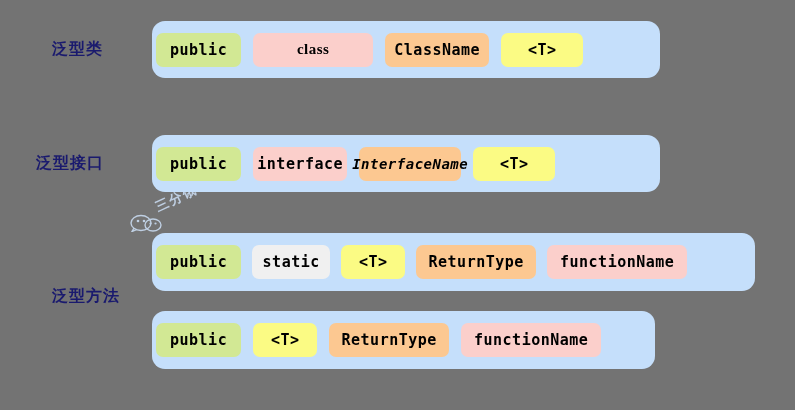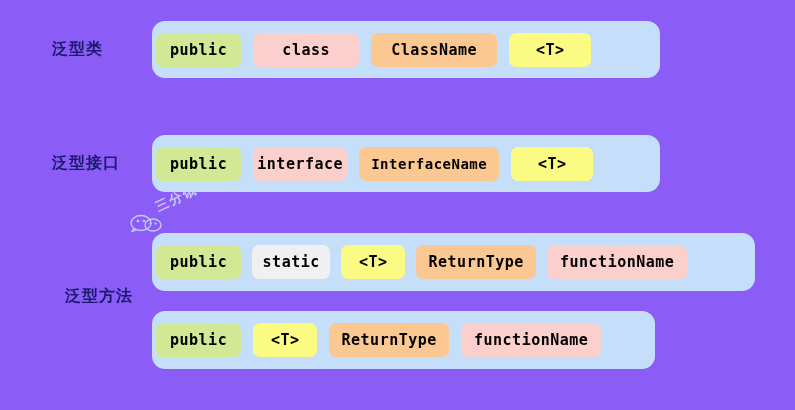--- a/index.html
+++ b/index.html
@@ -4,21 +4,21 @@
 <style>
   html, body {
     margin: 0;
     padding: 0;
     background: #ffffff;
   }
   #page {
     position: relative;
     width: 795px;
     height: 410px;
-    background: #8b5cf6;
+    background: #737373;
     overflow: hidden;
     font-family: "DejaVu Sans Mono", monospace;
   }
 
   
   .row-label {
     position: absolute;
     font-family: "DejaVu Serif", serif;
     font-weight: bold;
     font-size: 16px;
@@ -88,48 +88,48 @@
     height: 20px;
   }
 </style>
 </head>
 <body>
 
 <div id="page">
 
   <div class="row-label" style="left:52px; top:39px;">泛型类</div>
 
-  <div class="row-label" style="left:52px; top:153px;">泛型接口</div>
+  <div class="row-label" style="left:36px; top:153px;">泛型接口</div>
 
-  <div class="row-label" style="left:65px; top:286px;">泛型方法</div>
+  <div class="row-label" style="left:52px; top:286px;">泛型方法</div>
 
   <div class="watermark" style="left:130px; top:198px; width:96px; height:36px;">
     <svg class="wm-logo" viewBox="0 0 34 20">
       <ellipse cx="11" cy="11" rx="10" ry="7.5" fill="none" stroke="#cde0f7" stroke-width="1.4"></ellipse>
       <path d="M4 16 L2 19.5 L6.5 17.6" fill="none" stroke="#cde0f7" stroke-width="1.4"></path>
       <circle cx="8" cy="9" r="1.3" fill="#cde0f7"></circle>
       <circle cx="14" cy="9" r="1.3" fill="#cde0f7"></circle>
       <ellipse cx="23" cy="13" rx="8" ry="6" fill="none" stroke="#cde0f7" stroke-width="1.4"></ellipse>
       <circle cx="20.5" cy="11.5" r="1.1" fill="#cde0f7"></circle>
       <circle cx="25.5" cy="11.5" r="1.1" fill="#cde0f7"></circle>
     </svg>
     <div class="wm-text">三分饿</div>
   </div>
 
   <div class="band" style="left:152px; top:21px; width:508px; height:57px;">
     <span class="chip green">public</span>
-    <span class="chip pink" style="width:106px;">class</span>
-    <span class="chip orange" style="width:126px;">ClassName</span>
+    <span class="chip pink" style="width:120px;font-family:Liberation Serif, serif;">class</span>
+    <span class="chip orange" style="width:104px;">ClassName</span>
     <span class="chip yellow" style="width:82px;">&lt;T&gt;</span>
   </div>
 
   <div class="band" style="left:152px; top:135px; width:508px; height:57px;">
     <span class="chip green">public</span>
     <span class="chip pink" style="width:94px;">interface</span>
-    <span class="chip orange" style="width:140px; font-size:14px; padding:0 4px;">InterfaceName</span>
+    <span class="chip orange" style="width:102px; font-size:14px; padding:0 4px;font-style:italic;">InterfaceName</span>
     <span class="chip yellow" style="width:82px;">&lt;T&gt;</span>
   </div>
 
   <div class="band" style="left:152px; top:233px; width:603px; height:58px; gap:11px;">
     <span class="chip green">public</span>
     <span class="chip gray" style="width:78px;">static</span>
     <span class="chip yellow" style="width:64px;">&lt;T&gt;</span>
     <span class="chip orange" style="width:120px;">ReturnType</span>
     <span class="chip pink" style="width:140px;">functionName</span>
   </div>

